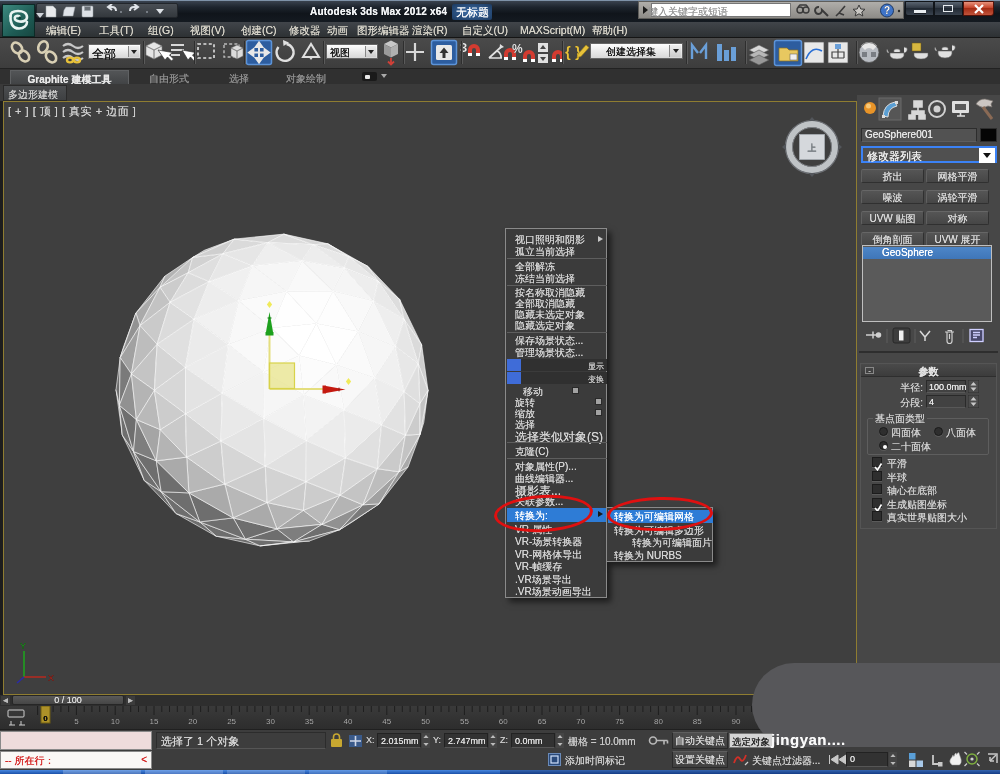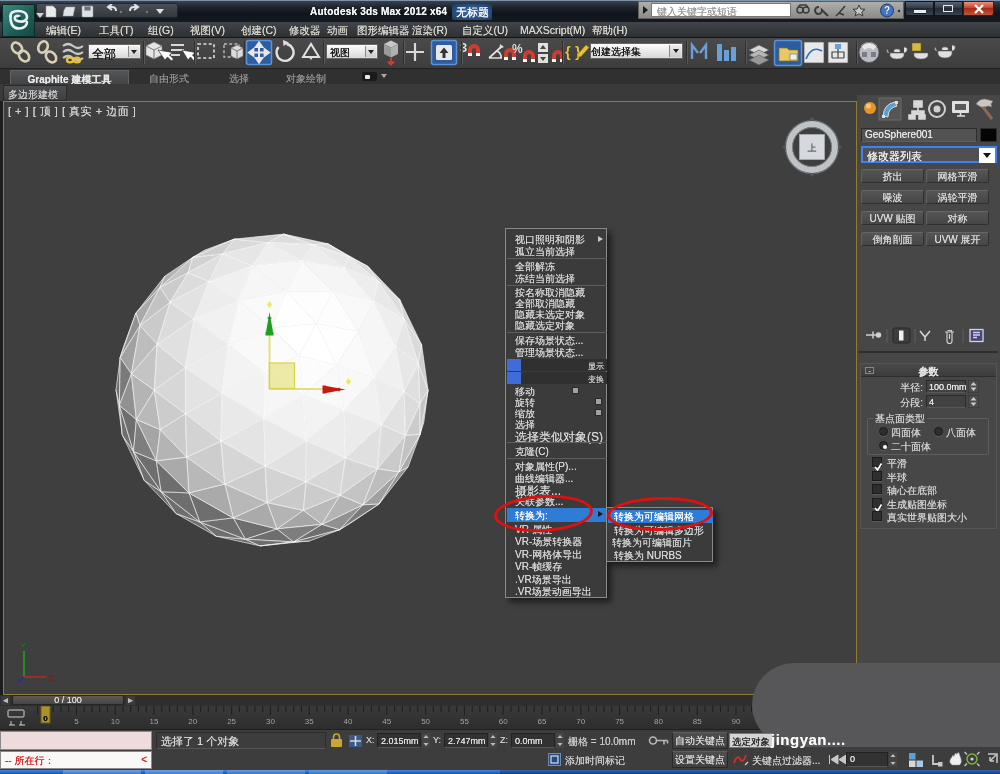--- a/index.html
+++ b/index.html
@@ -33,21 +33,21 @@
     <circle cx="103" cy="8" r="1" fill="#8a9098"></circle>
     <path d="M112 5 l4 5 l4 -5 z" fill="#dfe3e8"></path>
   </svg>
   <div class="abs" style="left:310px;top:5px;color:#f2f4f6;font-size:10px;font-weight:bold;letter-spacing:0.2px">Autodesk 3ds Max  2012 x64</div>
   <div class="abs" style="left:452px;top:3px;width:40px;height:16px;background:radial-gradient(ellipse at center,#3e6ea8,#1c3a60);border-radius:2px"></div>
   <div class="abs" style="left:456px;top:4px;color:#fff;font-size:11px">无标题</div>
 
   <div class="abs" style="left:638px;top:0;width:266px;height:18px;background:linear-gradient(#b0aeaa,#8d8b87);border:1px solid #5f5e5b">
     <div class="abs" style="left:4px;top:4px;width:0;height:0;border-top:4px solid transparent;border-bottom:4px solid transparent;border-left:5px solid #1a1a1a"></div>
     <div class="abs" style="left:12px;top:1px;width:140px;height:14px;background:#fff;border:1px solid #777"></div>
-    <div class="abs" style="left:18px;top:3px;color:#999;font-size:10px">键入关键字或短语</div>
+    <div class="abs" style="left:9px;top:3px;color:#999;font-size:10px">键入关键字或短语</div>
     <svg class="abs" style="left:156px;top:1px" width="110" height="16" viewBox="0 0 110 16">
       <g fill="none" stroke="#3a3a3a" stroke-width="1.4">
         <circle cx="5" cy="7" r="3"></circle>
           <circle cx="11" cy="7" r="3"></circle>
           <path d="M3 4 l2 -2 h6 l2 2"></path>
         <path d="M24 4 a3.5 3.5 0 1 0 3 3 l6 6" stroke-width="2"></path>
         <path d="M44 10 l6 -7 M44 10 l-3 3 M44 10 l5 2" stroke-width="1.6"></path>
       </g>
       <path d="M64 2 l1.8 4 4.2 .3 -3.2 2.7 1 4 -3.8 -2.2 -3.8 2.2 1 -4 -3.2 -2.7 4.2 -.3 z" fill="#c8c6c2" stroke="#3a3a3a"></path>
       <circle cx="92" cy="7.5" r="6.5" fill="#3f74c8" stroke="#1e3a66"></circle>
@@ -224,21 +224,21 @@
         <path d="M144.5 3 v23 M195.5 3 v23 M245.5 3 v23 M324.5 3 v23 M404.5 3 v23 M462.5 3 v23 M563.5 3 v23 M687.5 3 v23 M746.5 3 v23 M857.5 3 v23"></path>
       </g>
   </svg>
 
   <div class="abs" style="left:88px;top:6px;width:53px;height:15px;background:linear-gradient(#fdfdfd,#d8d8d8);border:1px solid #666;color:#111;font-size:12px;padding:1px 3px">全部<div class="abs" style="right:1px;top:1px;width:11px;height:11px;background:linear-gradient(#eee,#ccc);border-left:1px solid #888">
         <div class="abs" style="left:2px;top:4px;border-left:3.5px solid transparent;border-right:3.5px solid transparent;border-top:4px solid #222"></div>
       </div></div>
   <div class="abs" style="left:326px;top:6px;width:52px;height:15px;background:linear-gradient(#fdfdfd,#d8d8d8);border:1px solid #666;color:#111;font-size:10px;padding:1px 3px">视图<div class="abs" style="right:1px;top:1px;width:11px;height:11px;background:linear-gradient(#eee,#ccc);border-left:1px solid #888">
         <div class="abs" style="left:2px;top:4px;border-left:3.5px solid transparent;border-right:3.5px solid transparent;border-top:4px solid #222"></div>
       </div></div>
-  <div class="abs" style="left:590px;top:5px;width:93px;height:16px;background:linear-gradient(#fdfdfd,#d8d8d8);border:1px solid #666;color:#111;font-size:10px;padding:1px 0">创建选择集<div class="abs" style="right:1px;top:1px;width:12px;height:12px;background:linear-gradient(#eee,#ccc);border-left:1px solid #888">
+  <div class="abs" style="left:590px;top:5px;width:93px;height:16px;background:linear-gradient(#fdfdfd,#d8d8d8);border:1px solid #666;color:#111;font-size:10px;padding:1px 15px">创建选择集<div class="abs" style="right:1px;top:1px;width:12px;height:12px;background:linear-gradient(#eee,#ccc);border-left:1px solid #888">
         <div class="abs" style="left:2.5px;top:4px;border-left:3.5px solid transparent;border-right:3.5px solid transparent;border-top:4px solid #222"></div>
       </div></div>
 </div>
 
 <div class="abs" id="ribtabs" style="left:0;top:68px;width:1000px;height:16px;background:#303030;border-top:1px solid #222">
   <div class="abs" style="left:10px;top:1px;width:119px;height:15px;background:linear-gradient(#535557,#404244);border:1px solid #5f6163;border-bottom:none;color:#e8e8e8;font-size:10px;font-weight:bold;text-align:center;padding-top:2px">Graphite 建模工具</div>
   <div class="abs" style="left:149px;top:3px;color:#8f8f8f;font-size:10px">自由形式</div>
   <div class="abs" style="left:229px;top:3px;color:#8f8f8f;font-size:10px">选择</div>
   <div class="abs" style="left:286px;top:3px;color:#8f8f8f;font-size:10px">对象绘制</div>
   <div class="abs" style="left:362px;top:3px;width:15px;height:9px;background:#1a1a1a;border-radius:2px">
@@ -491,20 +491,23 @@
   <style>.pbtn{position:absolute;width:63px;height:14px;background:linear-gradient(#555,#464646);border:1px solid #303030;border-top-color:#666;border-left-color:#606060;border-radius:2px;color:#d8d8d8;font-size:10px;text-align:center;line-height:13px}</style>
   <div class="pbtn" style="left:4px;top:74px">挤出</div>
     <div class="pbtn" style="left:69px;top:74px">网格平滑</div>
   <div class="pbtn" style="left:4px;top:95px">噪波</div>
     <div class="pbtn" style="left:69px;top:95px">涡轮平滑</div>
   <div class="pbtn" style="left:4px;top:116px">UVW 贴图</div>
     <div class="pbtn" style="left:69px;top:116px">对称</div>
   <div class="pbtn" style="left:4px;top:137px">倒角剖面</div>
     <div class="pbtn" style="left:69px;top:137px">UVW 展开</div>
 
+  <div class="abs" style="left:5px;top:150px;width:130px;height:77px;background:#5a5a5a;border:1px solid #bfbfbf">
+    <div class="abs" style="left:0;top:1px;width:128px;height:12px;background:linear-gradient(#4d86c8,#3f76b8);color:#fff;font-size:10px;padding-left:19px">GeoSphere</div>
+  </div>
 
   <svg class="abs" style="left:0;top:232px" width="143" height="18" viewBox="0 0 143 18">
     <g stroke="#d0d0d0" stroke-width="1.5" fill="none">
       <path d="M9 8 h7 M16 4.5 v7 M16 8 h5"></path>
         <circle cx="21.5" cy="8" r="2" fill="#d0d0d0"></circle>
     </g>
     <rect x="36" y="1" width="17" height="15" rx="2" fill="#3d3d3d" stroke="#282828"></rect>
     <rect x="42" y="3.5" width="4.5" height="10" fill="#f0f0f0"></rect>
     <path d="M63 4 l5 6 5 -6 M68 10 v4" stroke="#d8d8d8" stroke-width="1.5" fill="none"></path>
     <g stroke="#d0d0d0" stroke-width="1.2" fill="none">
@@ -709,21 +712,21 @@
     <div class="abs" style="left:1px;top:105.0px;width:100px;height:11.5px;color:#d4d4d4;font-size:10px;padding-left:8px">保存场景状态...</div>
     <div class="abs" style="left:1px;top:116.5px;width:100px;height:11.5px;color:#d4d4d4;font-size:10px;padding-left:8px">管理场景状态...</div>
     <div class="abs" style="left:1px;top:129.5px;width:100px;height:12.5px;background:#303030">
       <div class="abs" style="left:0;top:0;width:14px;height:12.5px;background:#3f6cd8"></div>
       <div class="abs" style="right:3px;top:2px;color:#c8c8c8;font-size:8px">显示</div>
     </div>
     <div class="abs" style="left:1px;top:142.5px;width:100px;height:12.5px;background:#303030">
       <div class="abs" style="left:0;top:0;width:14px;height:12.5px;background:#3f6cd8"></div>
       <div class="abs" style="right:3px;top:2px;color:#c8c8c8;font-size:8px">变换</div>
     </div>
-    <div class="abs" style="left:1px;top:156.0px;width:77px;height:11.5px;color:#d4d4d4;font-size:10px;padding-left:8px">移动<div class="abs" style="right:5px;top:2px;width:7px;height:7px;background:#a2a2a2;border:1px solid #2a2a2a"></div></div>
+    <div class="abs" style="left:1px;top:156.0px;width:77px;height:11.5px;color:#d4d4d4;font-size:10px;padding-left:16px">移动<div class="abs" style="right:5px;top:2px;width:7px;height:7px;background:#a2a2a2;border:1px solid #2a2a2a"></div></div>
     <div class="abs" style="left:1px;top:167.0px;width:100px;height:11.5px;color:#d4d4d4;font-size:10px;padding-left:8px">旋转<div class="abs" style="right:5px;top:2px;width:7px;height:7px;background:#a2a2a2;border:1px solid #2a2a2a"></div></div>
     <div class="abs" style="left:1px;top:178.0px;width:100px;height:11.5px;color:#d4d4d4;font-size:10px;padding-left:8px">缩放<div class="abs" style="right:5px;top:2px;width:7px;height:7px;background:#a2a2a2;border:1px solid #2a2a2a"></div></div>
     <div class="abs" style="left:1px;top:189.0px;width:100px;height:11.5px;color:#d4d4d4;font-size:10px;padding-left:8px">选择</div>
     <div class="abs" style="left:1px;top:200.0px;width:100px;height:11.5px;color:#d4d4d4;font-size:12px;padding-left:8px">选择类似对象(S)</div>
     <div class="abs" style="left:1px;top:212.8px;width:100px;height:1px;background:#5e5e5e"></div>
     <div class="abs" style="left:1px;top:215.5px;width:100px;height:11.5px;color:#d4d4d4;font-size:10px;padding-left:8px">克隆(C)</div>
     <div class="abs" style="left:1px;top:228.5px;width:100px;height:1px;background:#5e5e5e"></div>
     <div class="abs" style="left:1px;top:230.8px;width:100px;height:11.5px;color:#d4d4d4;font-size:10px;padding-left:8px">对象属性(P)...</div>
     <div class="abs" style="left:1px;top:242.6px;width:100px;height:11.5px;color:#d4d4d4;font-size:10px;padding-left:8px">曲线编辑器...</div>
     <div class="abs" style="left:1px;top:254.4px;width:100px;height:11.5px;color:#d4d4d4;font-size:12px;padding-left:8px">摄影表...</div>
@@ -732,21 +735,21 @@
     <div class="abs" style="left:1px;top:293.5px;width:100px;height:11.5px;color:#d4d4d4;font-size:10px;padding-left:8px">VR-属性</div>
     <div class="abs" style="left:1px;top:306.0px;width:100px;height:11.5px;color:#d4d4d4;font-size:10px;padding-left:8px">VR-场景转换器</div>
     <div class="abs" style="left:1px;top:318.5px;width:100px;height:11.5px;color:#d4d4d4;font-size:10px;padding-left:8px">VR-网格体导出</div>
     <div class="abs" style="left:1px;top:331.0px;width:100px;height:11.5px;color:#d4d4d4;font-size:10px;padding-left:8px">VR-帧缓存</div>
     <div class="abs" style="left:1px;top:343.5px;width:100px;height:11.5px;color:#d4d4d4;font-size:10px;padding-left:8px">.VR场景导出</div>
     <div class="abs" style="left:1px;top:356.0px;width:100px;height:11.5px;color:#d4d4d4;font-size:10px;padding-left:8px">.VR场景动画导出</div>
   </div>
 <div class="abs" style="left:606px;top:507px;width:107px;height:55px;background:#3b3b3b;border:1px solid #8a8a8a;box-shadow:4px 4px 6px rgba(0,0,0,0.55);z-index:21">
   <div class="abs" style="left:1px;top:1.5px;width:105px;height:13px;background:#2e7cd6;color:#fff;font-size:10px;padding:0.5px 0 0 6px">转换为可编辑网格</div>
   <div class="abs" style="left:1px;top:15.5px;width:105px;height:12.8px;color:#d4d4d4;font-size:10px;padding-left:6px">转换为可编辑多边形</div>
-  <div class="abs" style="left:1px;top:28.3px;width:113px;height:12.8px;color:#d4d4d4;font-size:10px;padding-left:4px">转换为可编辑面片</div>
+  <div class="abs" style="left:1px;top:28.3px;width:113px;height:12.8px;color:#d4d4d4;font-size:10px;padding-left:24px">转换为可编辑面片</div>
   <div class="abs" style="left:1px;top:41.1px;width:105px;height:12.8px;color:#d4d4d4;font-size:10px;padding-left:6px">转换为 NURBS</div>
 </div>
 
 <div class="abs" style="left:494px;top:495px;width:99px;height:37px;border:3.5px solid #e01010;border-radius:50%;transform:rotate(-3deg);z-index:30"></div>
 <div class="abs" style="left:607px;top:497px;width:106px;height:34px;border:3.5px solid #e01010;border-radius:50%;transform:rotate(-1.5deg);z-index:30"></div>
 
 <div class="abs" style="left:752px;top:663px;width:248px;height:84px;background:#57575a;border-radius:44px 0 0 44px;z-index:15"></div>
 <div class="abs" style="left:729px;top:733px;width:44px;height:15px;background:#d4d4d4;border:1px solid #777;color:#222;font-size:9.5px;padding:1.5px 0 0 2px;z-index:16">选定对象</div>
 <div class="abs" style="left:771px;top:731px;color:rgba(255,255,255,0.82);font-size:15px;font-weight:bold;letter-spacing:0.5px;z-index:16">jingyan....</div>
 

